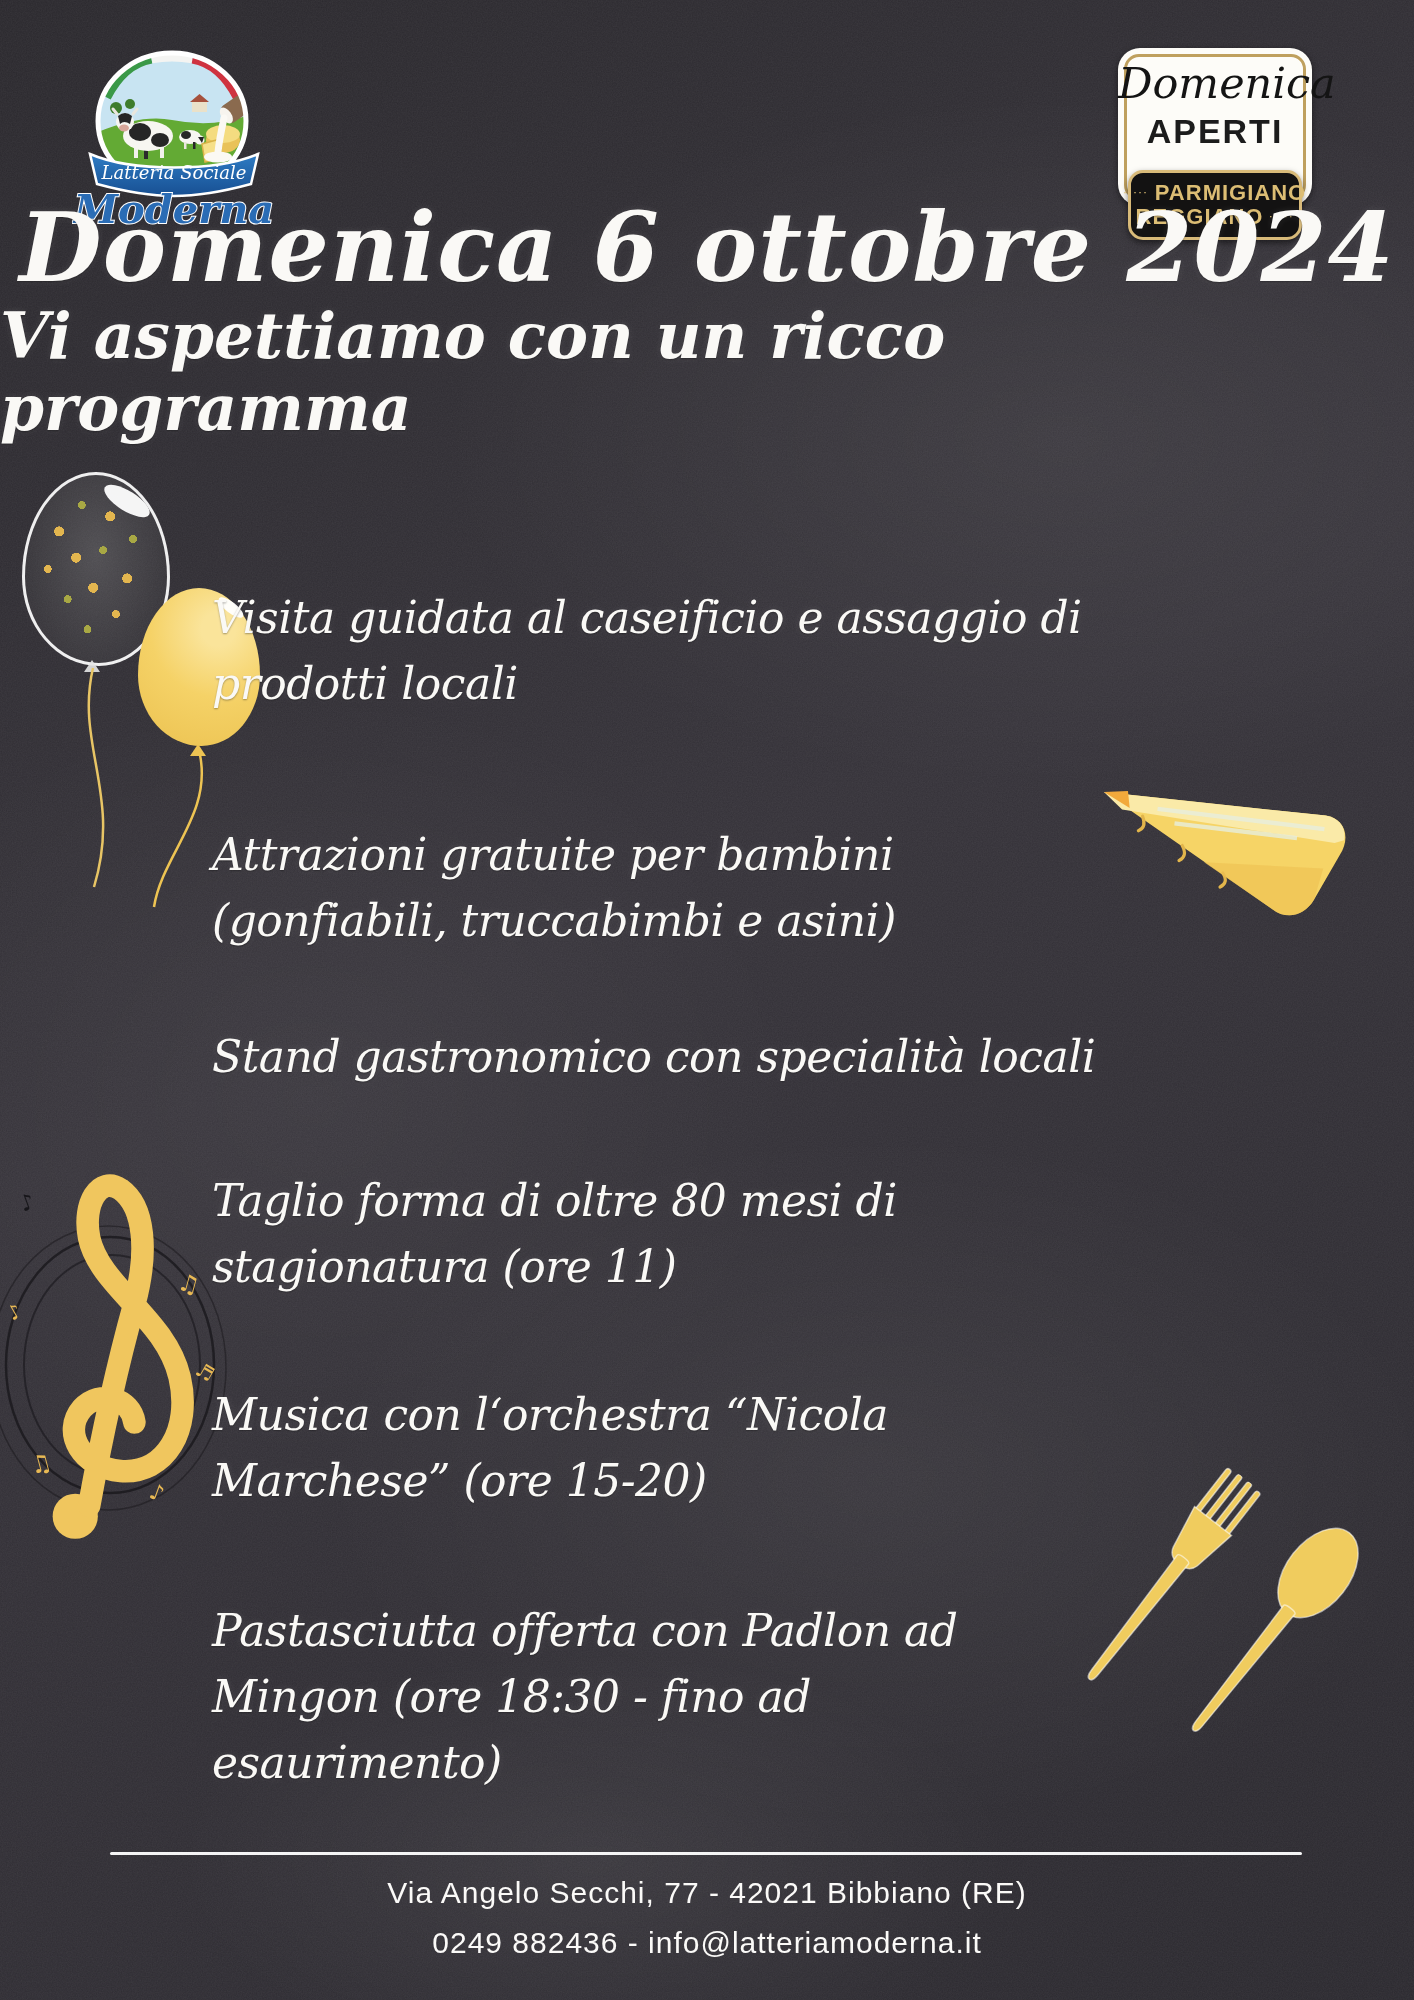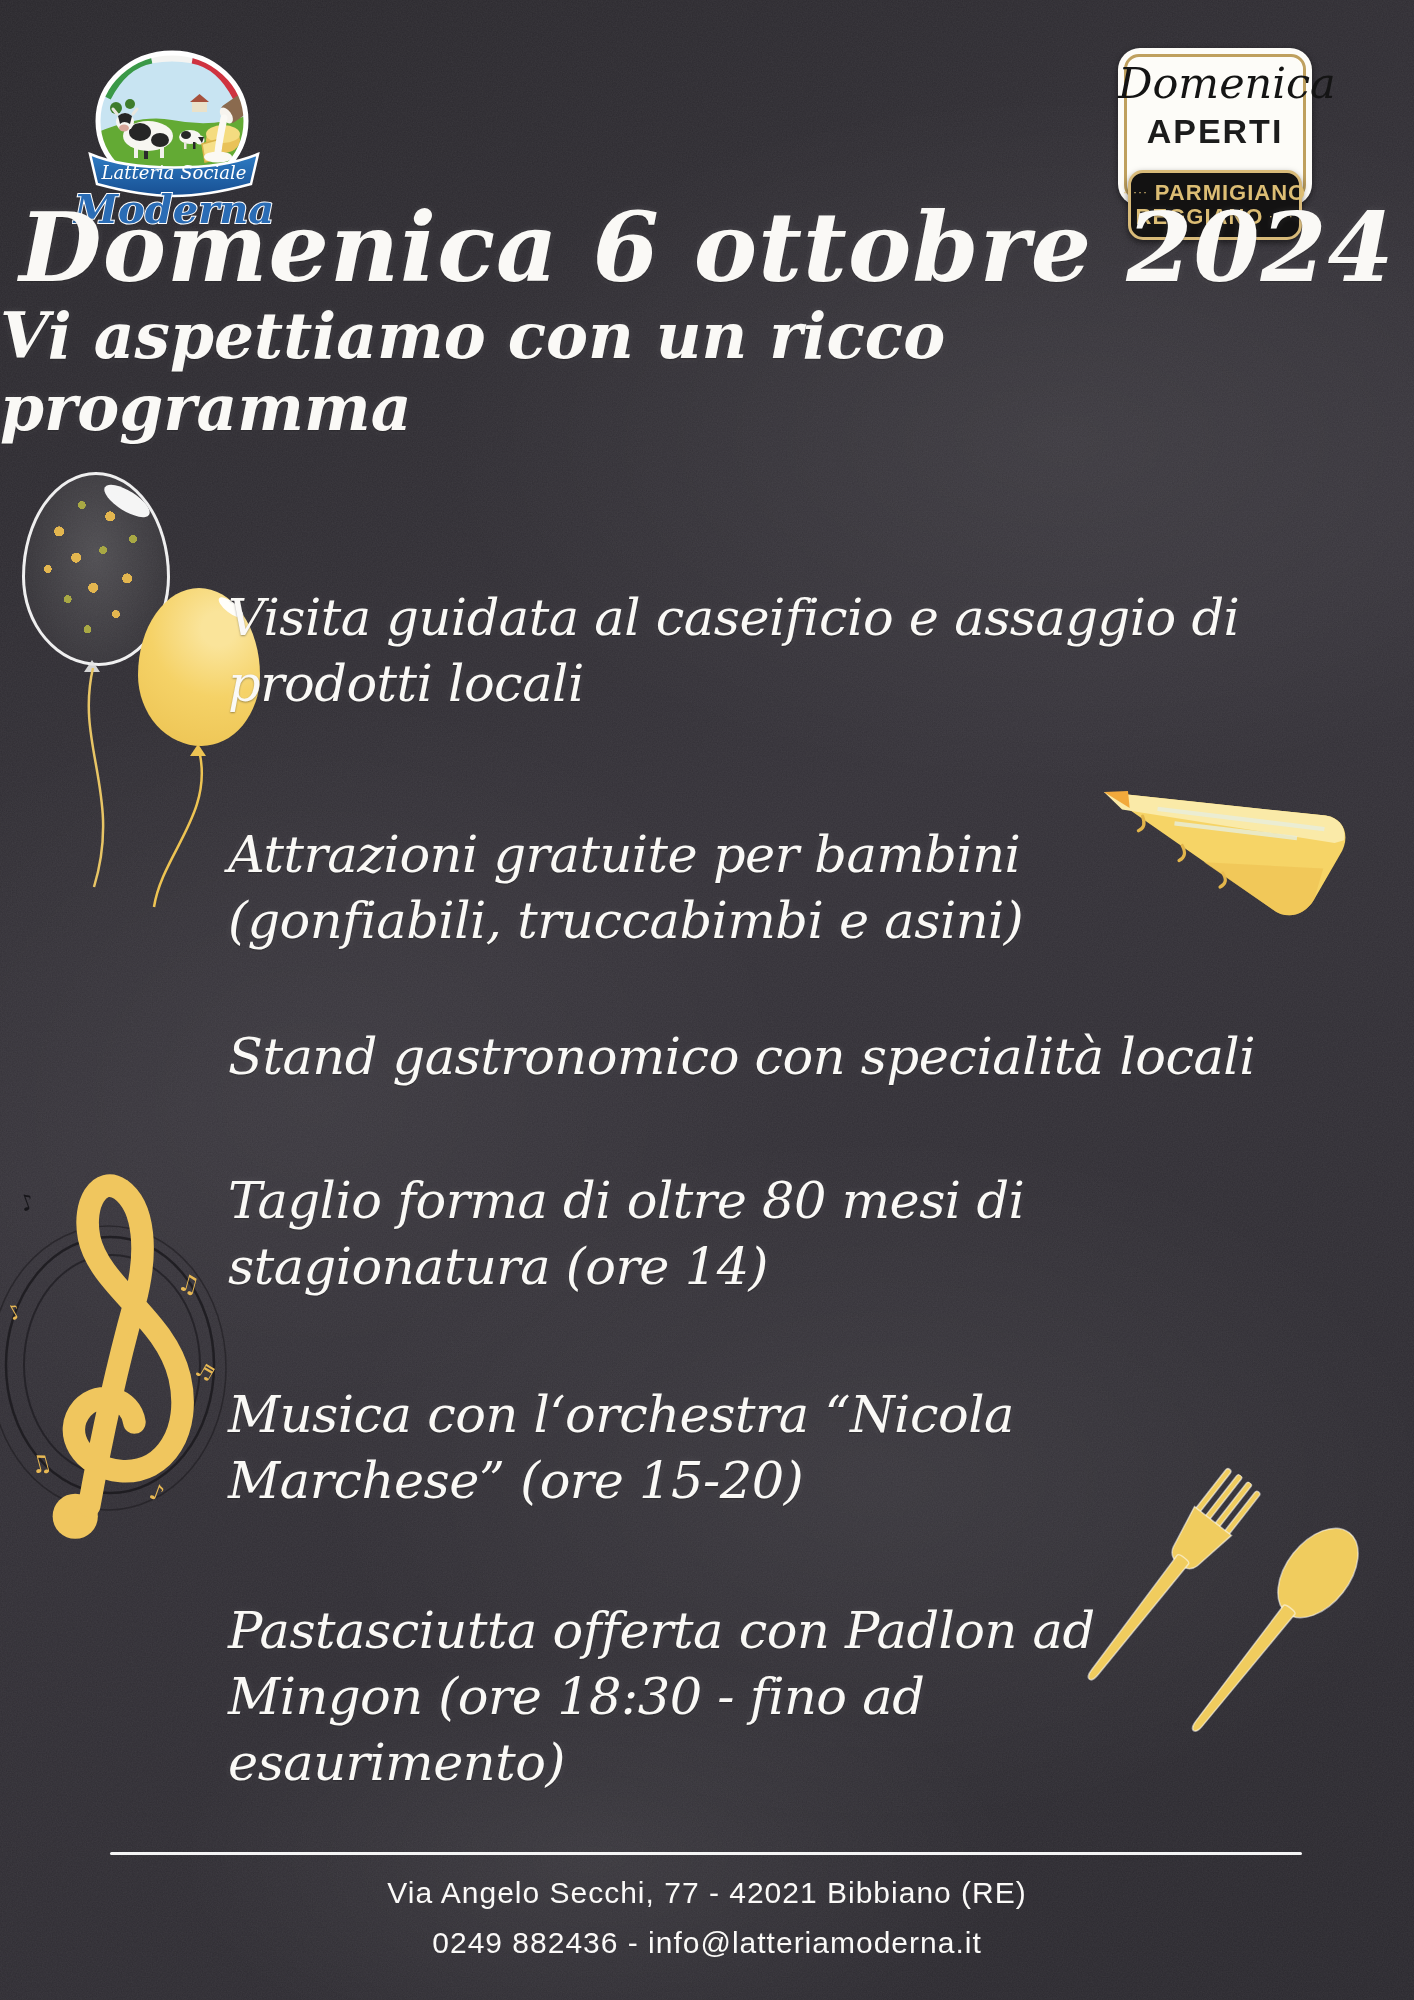--- a/index.html
+++ b/index.html
@@ -57,21 +57,21 @@
     left:0; top:192px; width:100%; text-align:center;
     font-style:italic; font-weight:bold; font-size:95px; letter-spacing:1px; white-space:nowrap;
   }
   .subtitle{
     left:0; top:300px; width:1124px; 
     font-style:italic; font-size:63px; line-height:72px;font-weight:bold;
   }
 
   
   .item{
-    left:228px; font-style:italic; font-size:51px; line-height:66px; letter-spacing:-0.5px;
+    left:212px; font-style:italic; font-size:44px; line-height:66px; letter-spacing:-0.5px;
   }
   .i1{top:585px;} .i2{top:822px;} .i3{top:1024px;} .i4{top:1168px;} .i5{top:1382px;} .i6{top:1598px;}
 
   
   .balloon-gray{
     left:22px; top:472px; width:142px; height:188px;
     border:3px solid rgba(255,255,255,.92);
     border-radius:50% 50% 48% 52% / 54% 54% 46% 46%;
     background:
       radial-gradient(5px 5px at 24% 30%, #e3b64f 98%, transparent),
@@ -299,21 +299,21 @@
   </div>
   <div class="layer chalk item i2">
     <div>Attrazioni gratuite per bambini</div>
     <div>(gonfiabili, truccabimbi e asini)</div>
   </div>
   <div class="layer chalk item i3">
     <div>Stand gastronomico con specialità locali</div>
   </div>
   <div class="layer chalk item i4">
     <div>Taglio forma di oltre 80 mesi di</div>
-    <div>stagionatura (ore 14)</div>
+    <div>stagionatura (ore 11)</div>
   </div>
   <div class="layer chalk item i5">
     <div>Musica con l‘orchestra “Nicola</div>
     <div>Marchese” (ore 15-20)</div>
   </div>
   <div class="layer chalk item i6">
     <div>Pastasciutta offerta con Padlon ad</div>
     <div>Mingon (ore 18:30 - fino ad</div>
     <div>esaurimento)</div>
   </div>

